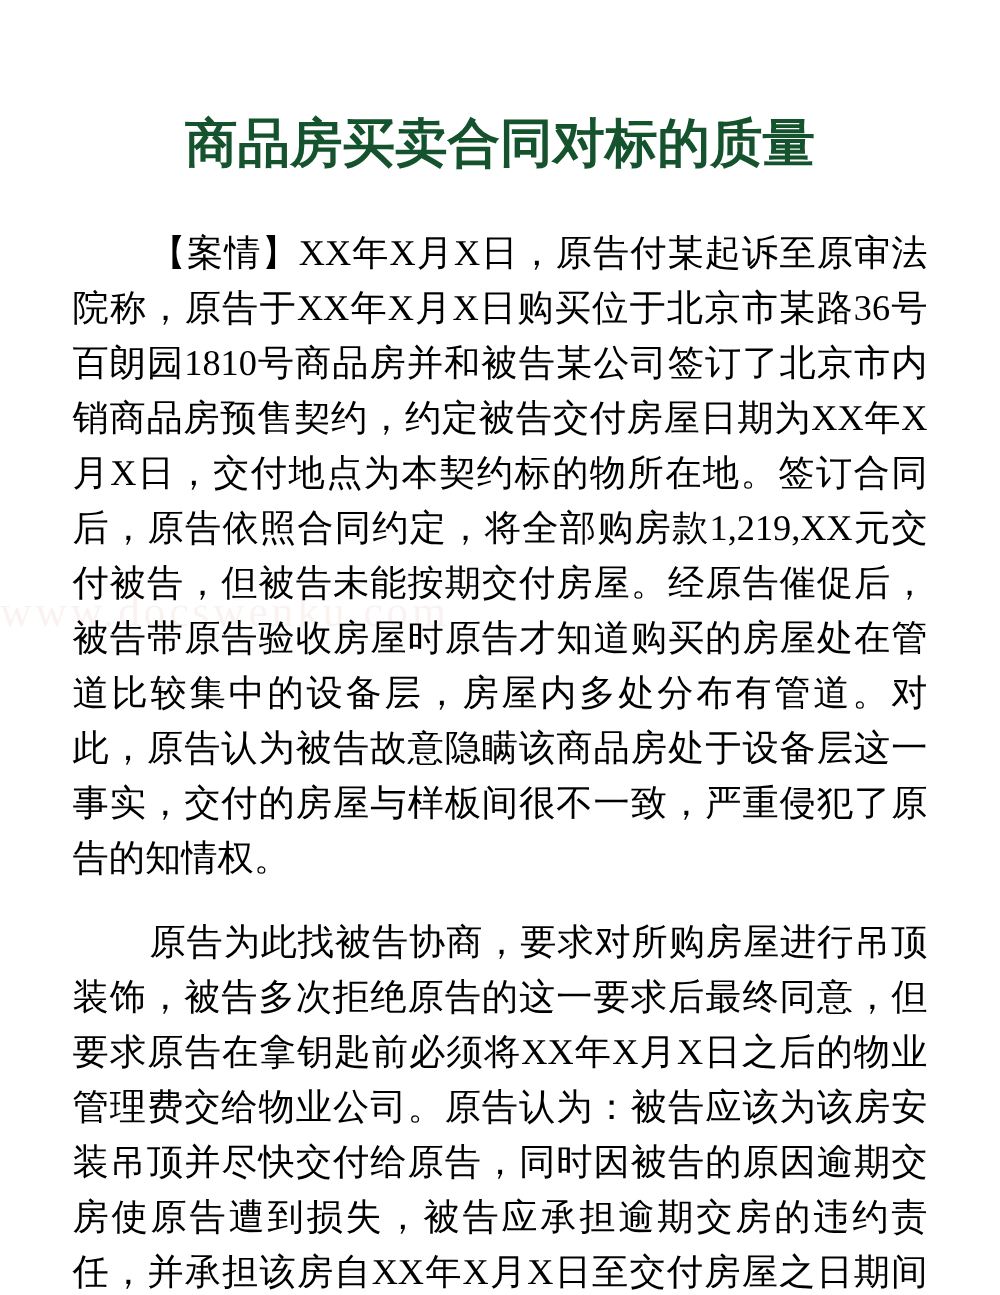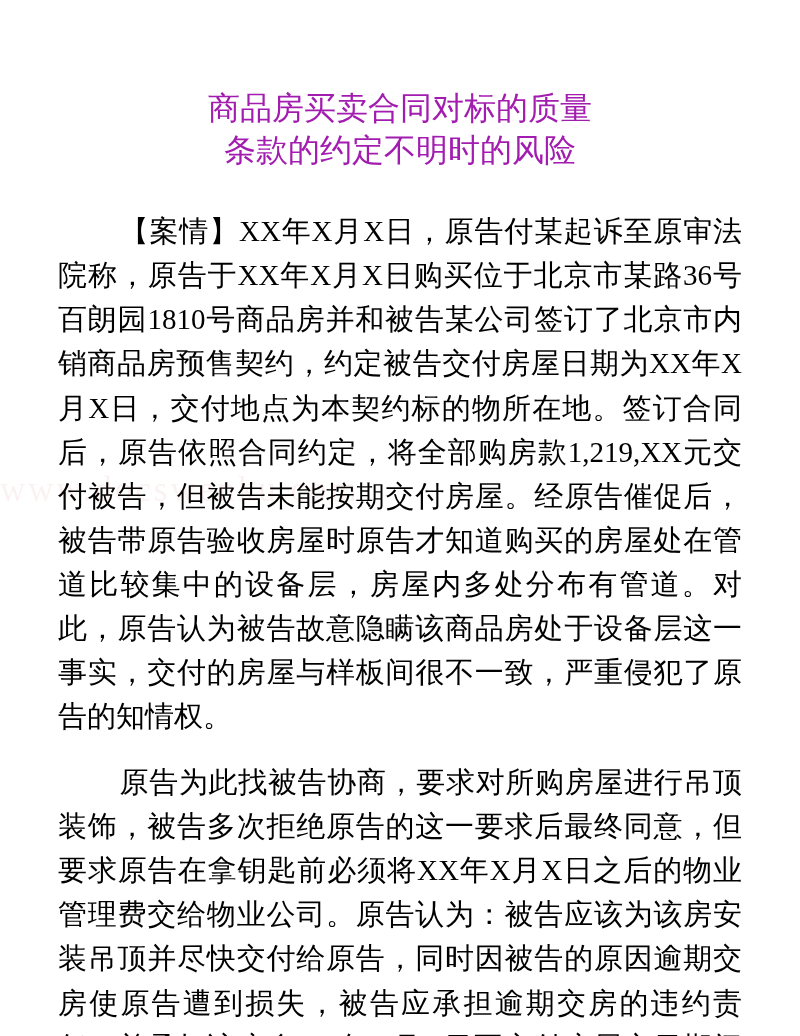--- a/index.html
+++ b/index.html
@@ -15,25 +15,25 @@
     overflow: hidden;
   }
   .page {
     position: absolute;
     inset: 0;
     padding: 88px 58px 0 58px;
     box-sizing: border-box;
   }
   .doc-title {
     font-family: "Liberation Sans", sans-serif;
-    font-weight: normal;
-    font-size: 32px;
+    font-weight: bold;
+    font-size: 42px;
     line-height: 1.30;
     text-align: center;
-    color: #a21caf;
+    color: #14532d;
     margin: 0 0 38px 0;
     letter-spacing: 0px;
   }
   .doc-title .line {
     display: block;
   }
   .para {
     font-size: 29px;
     line-height: 1.52;
     color: #000000;
@@ -61,21 +61,20 @@
     user-select: none;
   }
 </style>
 </head>
 <body>
 
 <div class="page">
 
   <h1 class="doc-title">
     <span class="line">商品房买卖合同对标的质量</span>
-    <span class="line">条款的约定不明时的风险</span>
   </h1>
 
   <p class="para"><span class="indent"></span><span>【案情】XX年X月X日，原告付某起诉至原审法院称，原告于XX年X月X日购买位于北京市某路36号百朗园1810号商品房并和被告某公司签订了北京市内销商品房预售契约，约定被告交付房屋日期为XX年X月X日，交付地点为本契约标的物所在地。签订合同后，原告依照合同约定，将全部购房款1,219,XX元交付被告，但被告未能按期交付房屋。经原告催促后，被告带原告验收房屋时原告才知道购买的房屋处在管道比较集中的设备层，房屋内多处分布有管道。对此，原告认为被告故意隐瞒该商品房处于设备层这一事实，交付的房屋与样板间很不一致，严重侵犯了原告的知情权。</span></p>
 
   <p class="para"><span class="indent"></span><span>原告为此找被告协商，要求对所购房屋进行吊顶装饰，被告多次拒绝原告的这一要求后最终同意，但要求原告在拿钥匙前必须将XX年X月X日之后的物业管理费交给物业公司。原告认为：被告应该为该房安装吊顶并尽快交付给原告，同时因被告的原因逾期交房使原告遭到损失，被告应承担逾期交房的违约责任，并承担该房自XX年X月X日至交付房屋之日期间的物业管理费。原告遂提起诉讼，请求判令被告将房屋交付给原告使用，并为原告所购房屋安装吊顶;如果被告不同意吊顶，则要求被告给付吊顶费用2万元;被告承担逾期交房的损失，参照合同约定的违约金数额，要求被告赔偿78,XX元;因被告交付的房屋有瑕疵，要求被告退还房款126,XX元，并由被告承担本案诉讼</span></p>
 
 </div>
 
 <div class="watermark">www.docswenku.com</div>
 

